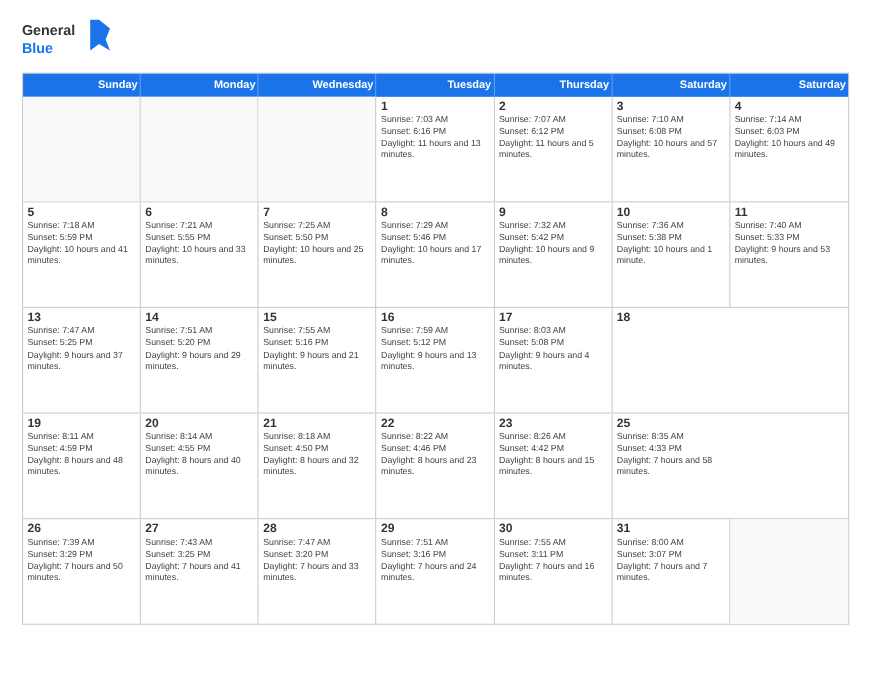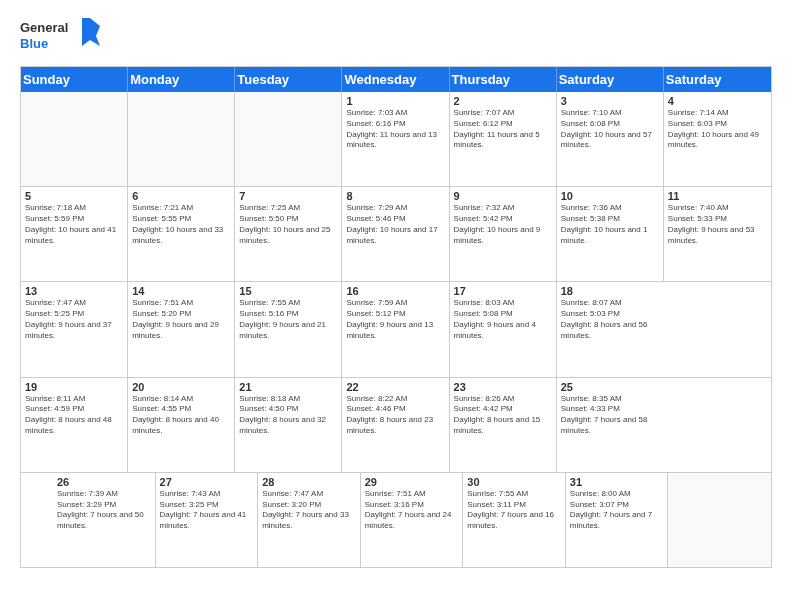--- a/index.html
+++ b/index.html
@@ -47,39 +47,39 @@
       display: flex;
       flex-direction: column;
     }
     .cal-header {
       display: grid;
       grid-template-columns: repeat(7, 1fr);
       background: #1a73e8;
     }
     .cal-header-cell {
       color: #fff;
-      font-size: 13px;
+      font-size: 10px;
       font-weight: bold;
-      text-align: left;
+      text-align: right;
       padding: 5px 2px;
       border-right: 1px solid rgba(255,255,255,0.3);
     }
     .cal-header-cell:last-child { border-right: none; }
     .cal-body {
       flex: 1;
       display: flex;
       flex-direction: column;
     }
     .cal-week {
       display: grid;
       grid-template-columns: repeat(7, 1fr);
       flex: 1;
       border-bottom: 1px solid #ccc;
     }
-    .cal-week:last-child { border-bottom: none; margin-left: 32px; }
+    .cal-week:last-child { border-bottom: none; }
     .cal-cell {
       border-right: 1px solid #ccc;
       padding: 3px 4px;
       font-size: 8.5px;
       color: #333;
       vertical-align: top;
       min-height: 0;
       overflow: hidden;
     }
     .cal-cell:last-child { border-right: none; }
@@ -112,22 +112,22 @@
     <div class="title-block">
       <div class="month-title"></div>
       <div class="location"></div>
     </div>
   </div>
 
   <div class="calendar">
     <div class="cal-header">
     <div class="cal-header-cell">Sunday</div>
         <div class="cal-header-cell">Monday</div>
+        <div class="cal-header-cell">Wednesday</div>
         <div class="cal-header-cell">Tuesday</div>
-        <div class="cal-header-cell">Wednesday</div>
         <div class="cal-header-cell">Thursday</div>
         <div class="cal-header-cell">Saturday</div>
         <div class="cal-header-cell">Saturday</div>
       </div>
     <div class="cal-body">
     <div class="cal-week">
           <div class="cal-cell empty"></div>
           <div class="cal-cell empty"></div>
           <div class="cal-cell empty"></div>
           <div class="cal-cell">
@@ -193,21 +193,20 @@
           <div class="cal-cell">
             <span class="day-num">16</span>
         <div class="cell-text">Sunrise: 7:59 AM<br>Sunset: 5:12 PM<br>Daylight: 9 hours and 13 minutes.</div>
           </div>
           <div class="cal-cell">
             <span class="day-num">17</span>
         <div class="cell-text">Sunrise: 8:03 AM<br>Sunset: 5:08 PM<br>Daylight: 9 hours and 4 minutes.</div>
           </div>
           <div class="cal-cell">
             <span class="day-num">18</span>
-        <div class="cell-text">Sunrise: 8:07 AM<br>Sunset: 5:03 PM<br>Daylight: 8 hours and 56 minutes.</div>
           </div>
         </div>
         <div class="cal-week">
           <div class="cal-cell">
             <span class="day-num">19</span>
         <div class="cell-text">Sunrise: 8:11 AM<br>Sunset: 4:59 PM<br>Daylight: 8 hours and 48 minutes.</div>
           </div>
           <div class="cal-cell">
             <span class="day-num">20</span>
         <div class="cell-text">Sunrise: 8:14 AM<br>Sunset: 4:55 PM<br>Daylight: 8 hours and 40 minutes.</div>

